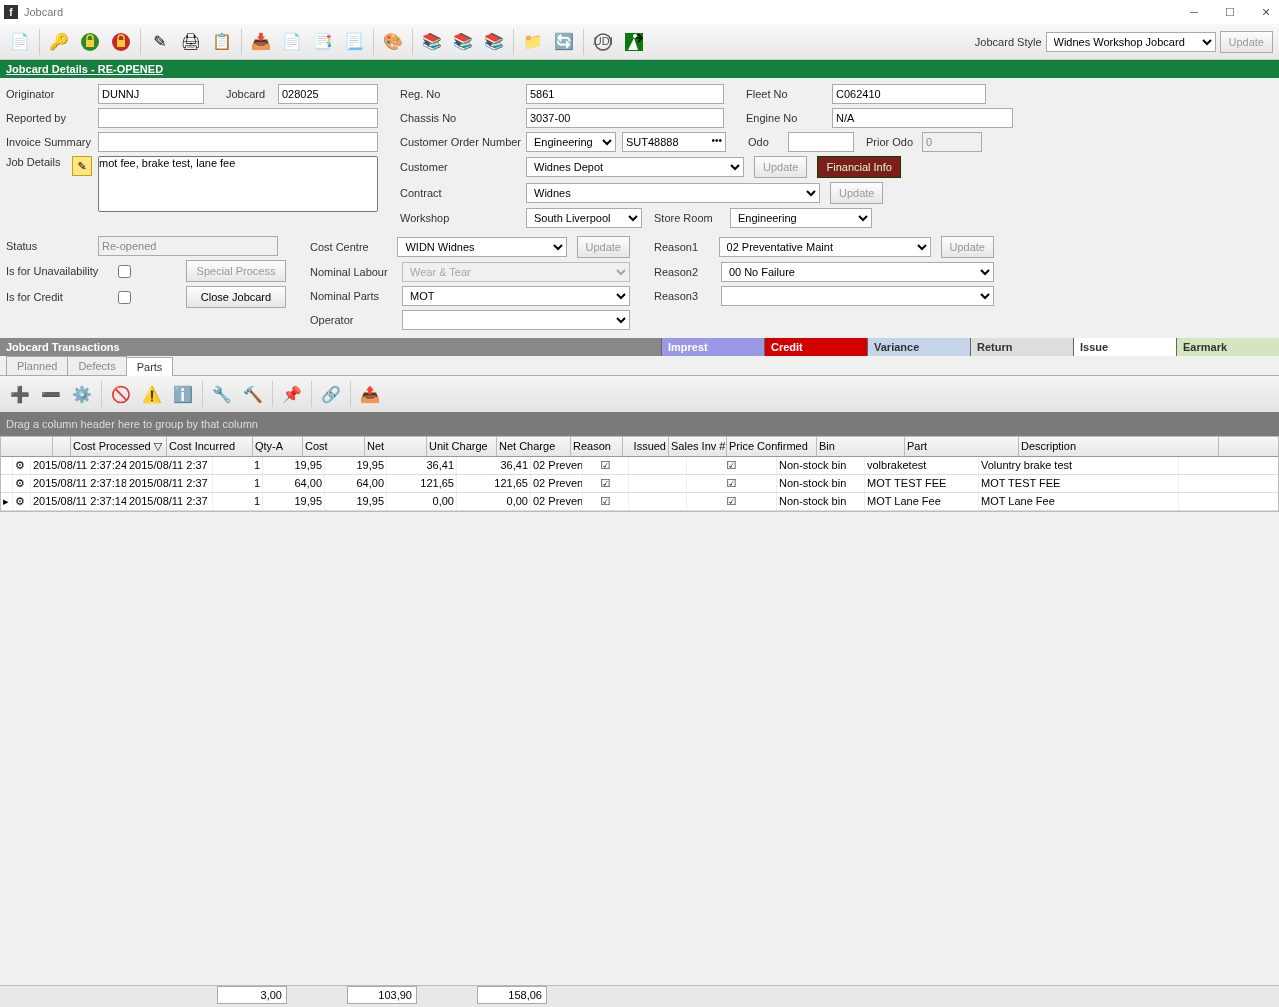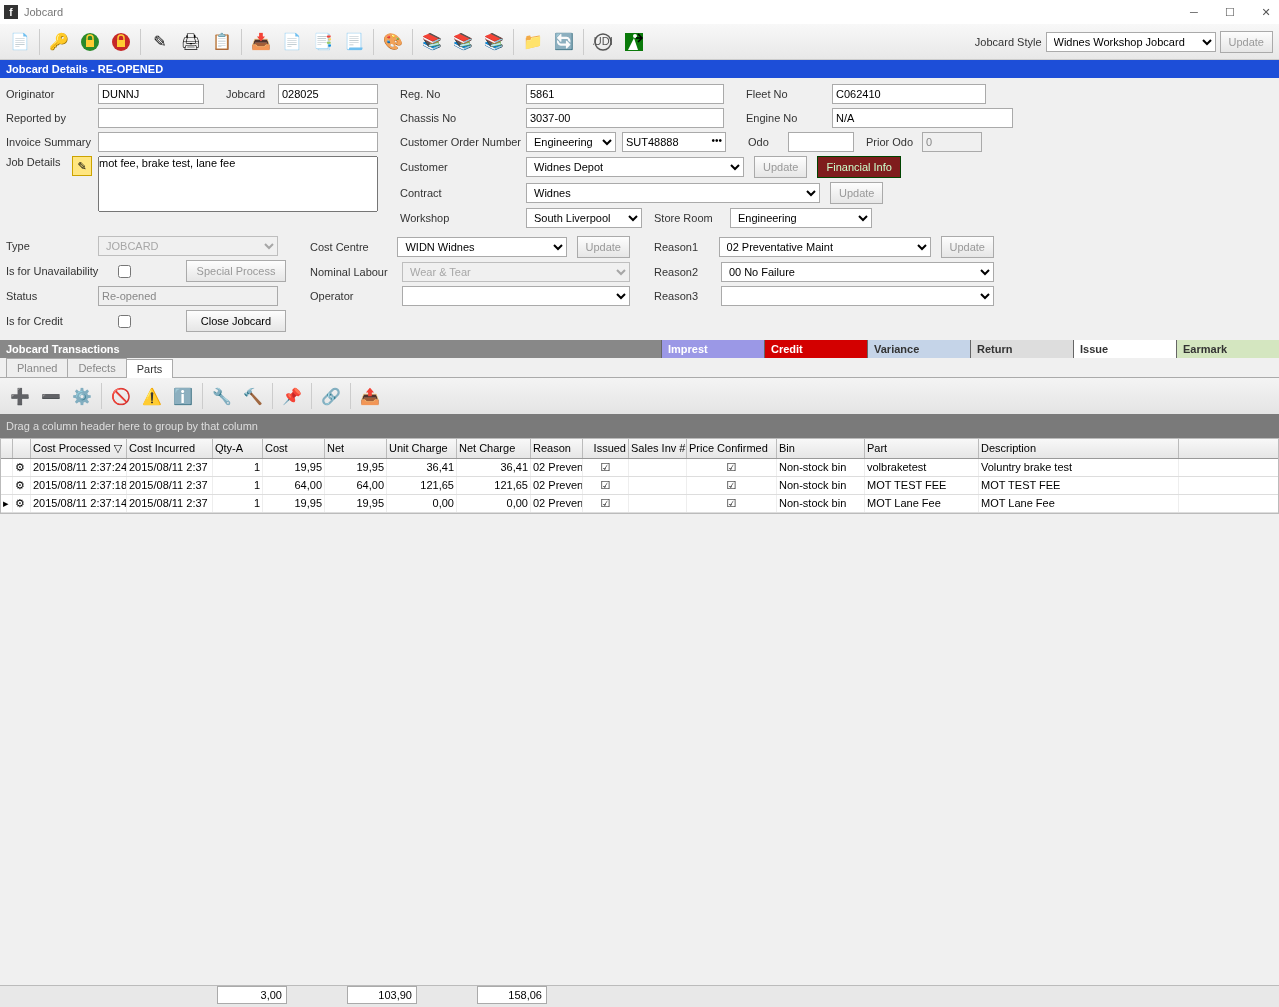--- a/index.html
+++ b/index.html
@@ -6,21 +6,21 @@
 body { background: #f0f0f0; width: 1279px; height: 1007px; overflow: hidden; }
 .titlebar { height: 24px; background: #fff; display: flex; align-items: center; padding: 0 4px; }
 .titlebar .icon { width: 14px; height: 14px; background: #333; color: #fff; display: flex; align-items: center; justify-content: center; font-weight: bold; font-size: 10px; margin-right: 6px; }
 .titlebar .title { color: #777; flex: 1; }
 .titlebar .winbtns { display: flex; gap: 18px; }
 .titlebar .winbtn { width: 18px; height: 18px; display: flex; align-items: center; justify-content: center; color: #555; cursor: pointer; }
 .toolbar { height: 36px; background: linear-gradient(#f8f8f8,#e8e8e8); border-bottom: 1px solid #ccc; display: flex; align-items: center; padding: 0 6px; gap: 3px; }
 .tb-btn { width: 28px; height: 28px; border: 1px solid transparent; display: flex; align-items: center; justify-content: center; font-size: 16px; cursor: pointer; border-radius: 2px; }
 .tb-sep { width: 1px; height: 26px; background: #ccc; margin: 0 2px; }
 .tb-right { margin-left: auto; display: flex; align-items: center; gap: 4px; }
-.panel-header { background: #1d4ed8; color: #fff; padding: 3px 6px; font-weight: bold; }
+.panel-header { background: #15803d; color: #fff; padding: 3px 6px; font-weight: bold; text-decoration: underline; }
 .lbl { color: #333; white-space: nowrap; }
 input.txt, select.sel, .combo { height: 20px; border: 1px solid #aaa; padding: 0 3px; background: #fff; width: 100%; }
 input.txt[disabled], select.sel[disabled] { background: #f0f0f0; color: #888; }
 .btn { height: 22px; border: 1px solid #aaa; background: linear-gradient(#fdfdfd,#e6e6e6); padding: 0 8px; cursor: pointer; }
 .btn[disabled] { color: #999; }
 .btn-green { background: #7f1d1d; color: #ccffcc; border: 1px solid #004400; }
 .col { display: flex; flex-direction: column; gap: 4px; }
 .row { display: flex; align-items: center; gap: 6px; }
 .trans-header { display: flex; }
 .trans-title { background: #888; color: #fff; padding: 3px 6px; font-weight: bold; flex: 1; }
@@ -30,21 +30,21 @@
 .tb-variance { background: #c5d4e8; color: #333; }
 .tb-return { background: #ddd; color: #333; }
 .tb-issue { background: #fff; color: #333; }
 .tb-earmark { background: #d4e6c0; color: #333; }
 .tabs { display: flex; border-bottom: 1px solid #aaa; padding-left: 6px; }
 .tab { padding: 3px 10px; border: 1px solid #aaa; border-bottom: none; background: #eee; color: #888; margin-right: -1px; cursor: pointer; }
 .tab.active { background: #fff; color: #333; position: relative; top: 1px; }
 .parts-toolbar { height: 36px; background: linear-gradient(#f4f4f4,#e4e4e4); display: flex; align-items: center; padding: 0 6px; gap: 3px; }
 .group-hint { background: #7a7a7a; color: #ddd; padding: 6px; }
 .grid { border: 1px solid #bbb; background: #fff; }
-.grid-head { display: flex; background: linear-gradient(#f8f8f8,#e6e6e6); border-bottom: 1px solid #999; }
+.grid-head { display: flex; background: linear-gradient(#f8f8f8,#e6e6e6); border-bottom: 1px solid #999; padding-left: 40px; }
 .gh { border-right: 1px solid #bbb; padding: 3px 2px; overflow: hidden; white-space: nowrap; }
 .grid-row { display: flex; border-bottom: 1px solid #ddd; }
 .gc { border-right: 1px solid #eee; padding: 2px; overflow: hidden; white-space: nowrap; }
 .gc.num { text-align: right; }
 .gc.center { text-align: center; }
 .footer-bar { position: fixed; bottom: 0; left: 0; right: 0; height: 22px; background: #e8e8e8; border-top: 1px solid #bbb; display: flex; }
 .footer-cell { border: 1px solid #aaa; background: #fff; text-align: right; padding: 2px 4px; height: 18px; }
 .note-icon { width: 20px; height: 20px; border: 1px solid #cca300; background: #ffe680; display: flex; align-items: center; justify-content: center; }
 svg.icon-svg { width: 20px; height: 20px; }
 </style>
@@ -172,47 +172,47 @@
         <select class="sel" style="width:116px"><option>South Liverpool</option></select>
         <span class="lbl" style="width:70px;margin-left:6px">Store Room</span>
         <select class="sel" style="width:142px"><option>Engineering</option></select>
       </div>
     </div>
   </div>
 
   <div style="display:flex;gap:24px;margin-top:8px;">
     <div class="col" style="width:280px">
       <div class="row">
-          <span class="lbl" style="width:86px">Type</span>
-          <select class="sel" disabled="" style="width:180px"><option>JOBCARD</option></select>
+          <span class="lbl" style="width:86px">Status</span>
+          <input class="txt" disabled="" style="width: 180px;" value="Re-opened">
         </div>
       <div class="row">
           <span class="lbl" style="width:106px">Is for Unavailability</span>
           <input type="checkbox" style="">
           <button class="btn" disabled="" style="margin-left:auto;width:100px">Special Process</button>
         </div>
       <div class="row">
-          <span class="lbl" style="width:86px">Status</span>
-          <input class="txt" disabled="" style="width: 180px;" value="Re-opened">
-        </div>
-      <div class="row">
           <span class="lbl" style="width:106px">Is for Credit</span>
           <input type="checkbox" style="">
           <button class="btn" style="margin-left:auto;width:100px">Close Jobcard</button>
         </div>
     </div>
     <div class="col" style="width:320px">
       <div class="row">
           <span class="lbl" style="width:86px">Cost Centre</span>
           <select class="sel" style="width:178px"><option>WIDN Widnes</option></select>
           <button class="btn" disabled="" style="margin-left:4px">Update</button>
         </div>
       <div class="row">
           <span class="lbl" style="width:86px">Nominal Labour</span>
           <select class="sel" disabled="" style="width:228px"><option>Wear &amp; Tear</option></select>
+        </div>
+      <div class="row">
+          <span class="lbl" style="width:86px">Nominal Parts</span>
+          <select class="sel" style="width:228px"><option>MOT</option></select>
         </div>
       <div class="row">
           <span class="lbl" style="width:86px">Operator</span>
           <select class="sel" style="width:228px"><option></option></select>
         </div>
     </div>
     <div class="col" style="width:340px">
       <div class="row">
           <span class="lbl" style="width:62px">Reason1</span>
           <select class="sel" style="width:224px"><option>02 Preventative Maint</option></select>

